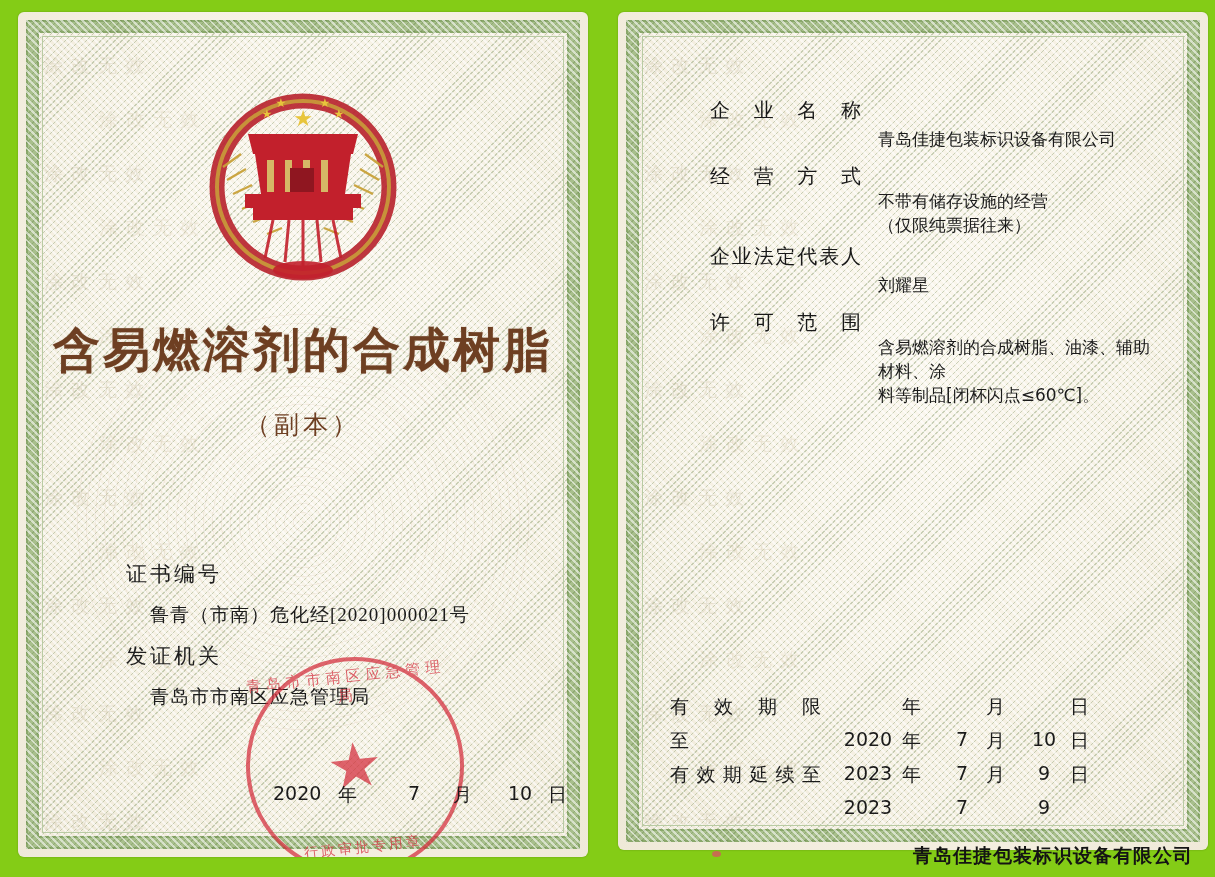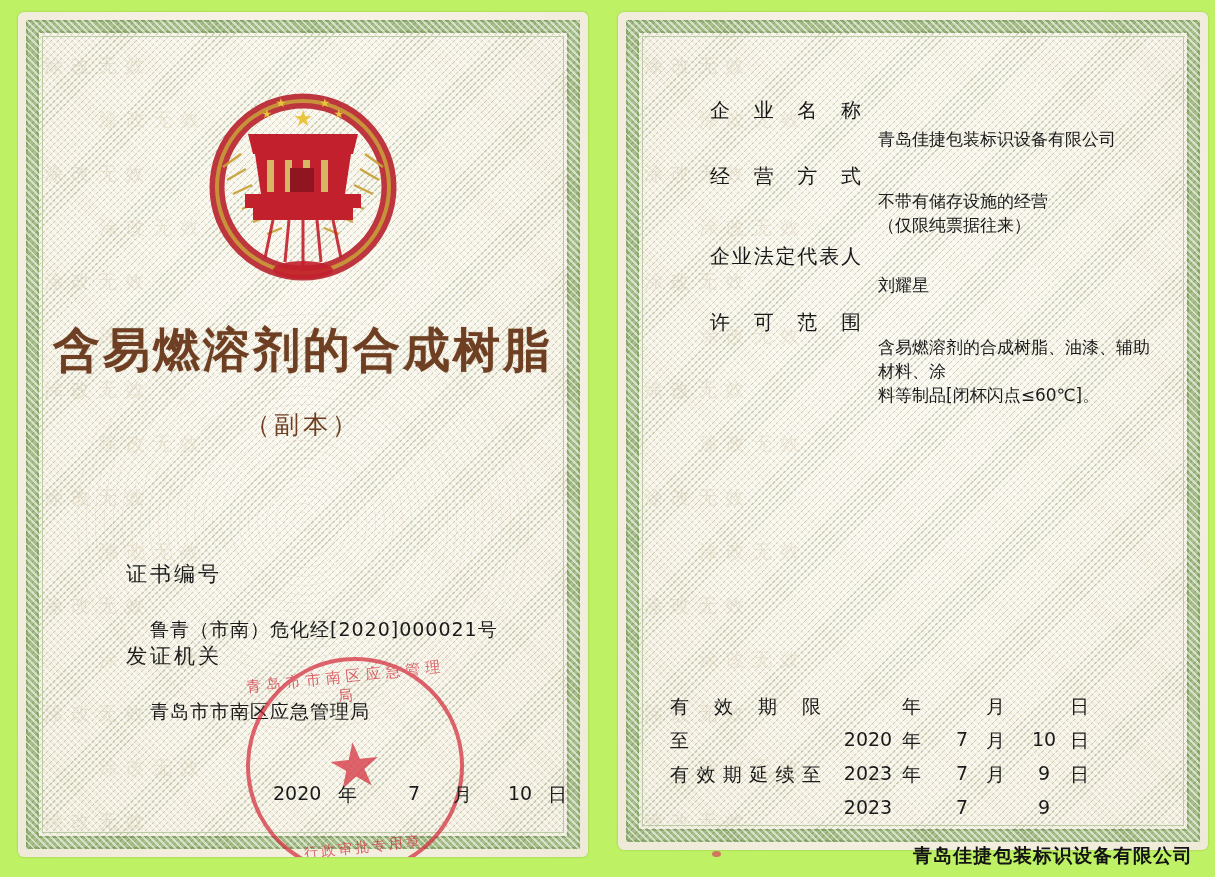--- a/index.html
+++ b/index.html
@@ -10,21 +10,21 @@
   body {
     width: 1215px;
     height: 877px;
     font-family: "DejaVu Sans", "Liberation Sans", sans-serif;
     overflow: hidden;
     position: relative;
   }
   .page {
     position: absolute;
     inset: 0;
-    background: #bef264;
+    background: #84cc16;
   }
 
   
   .cert {
     position: absolute;
     background:
       radial-gradient(ellipse at 50% 40%, #fbf7ee 0%, #f6f1e4 55%, #efe9d8 100%);
     border-radius: 6px;
     box-shadow: 0 0 2px rgba(0,0,0,0.25);
     overflow: hidden;
@@ -141,22 +141,23 @@
     font-size: 21px;
     letter-spacing: 3px;
     color: #1d1d1d;
     font-weight: 500;
     margin-left: 8px;
   }
   .field-value {
     font-size: 19px;
     letter-spacing: 1px;
     color: #1a1a1a;
-    margin-top: 29px;
+    margin-top: 14px;
     margin-left: 32px;
+    font-family: Liberation Serif, serif;
   }
   .lp-cert-no  { left: 100px; top: 548px; }
   .lp-issuer   { left: 100px; top: 630px; }
 
   .date-line {
     position: absolute;
     left: 200px;
     top: 770px;
     width: 320px;
     font-size: 19px;

